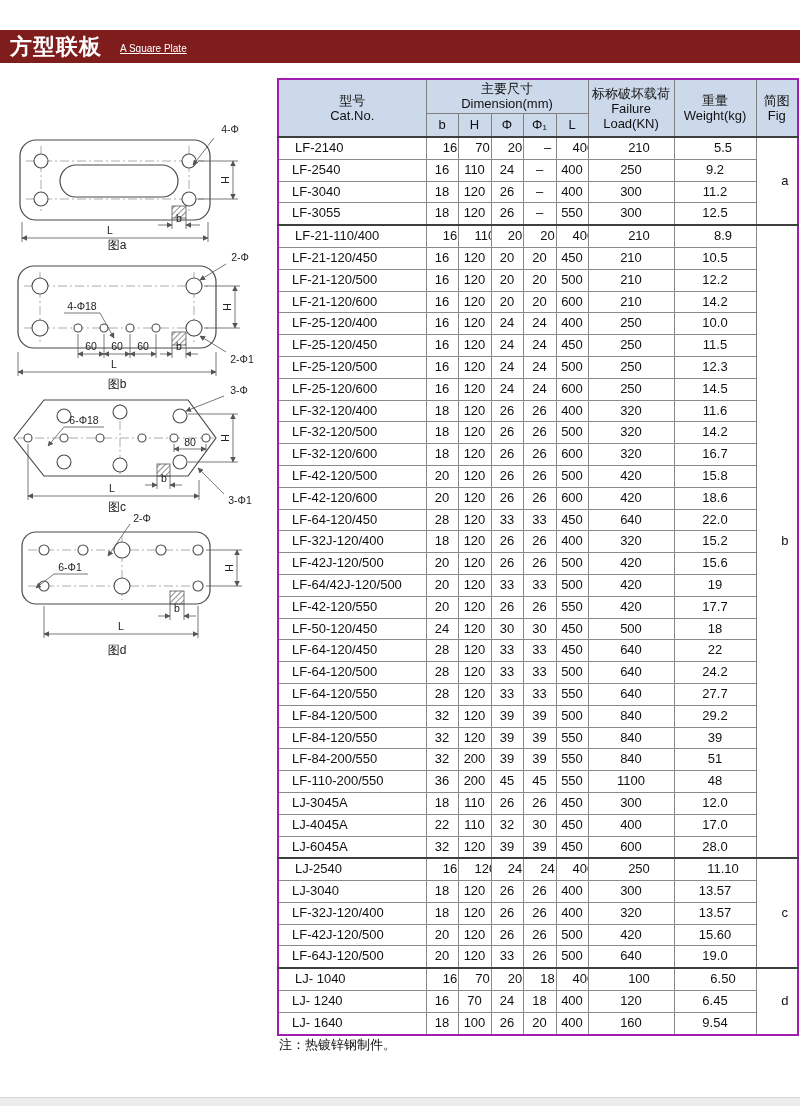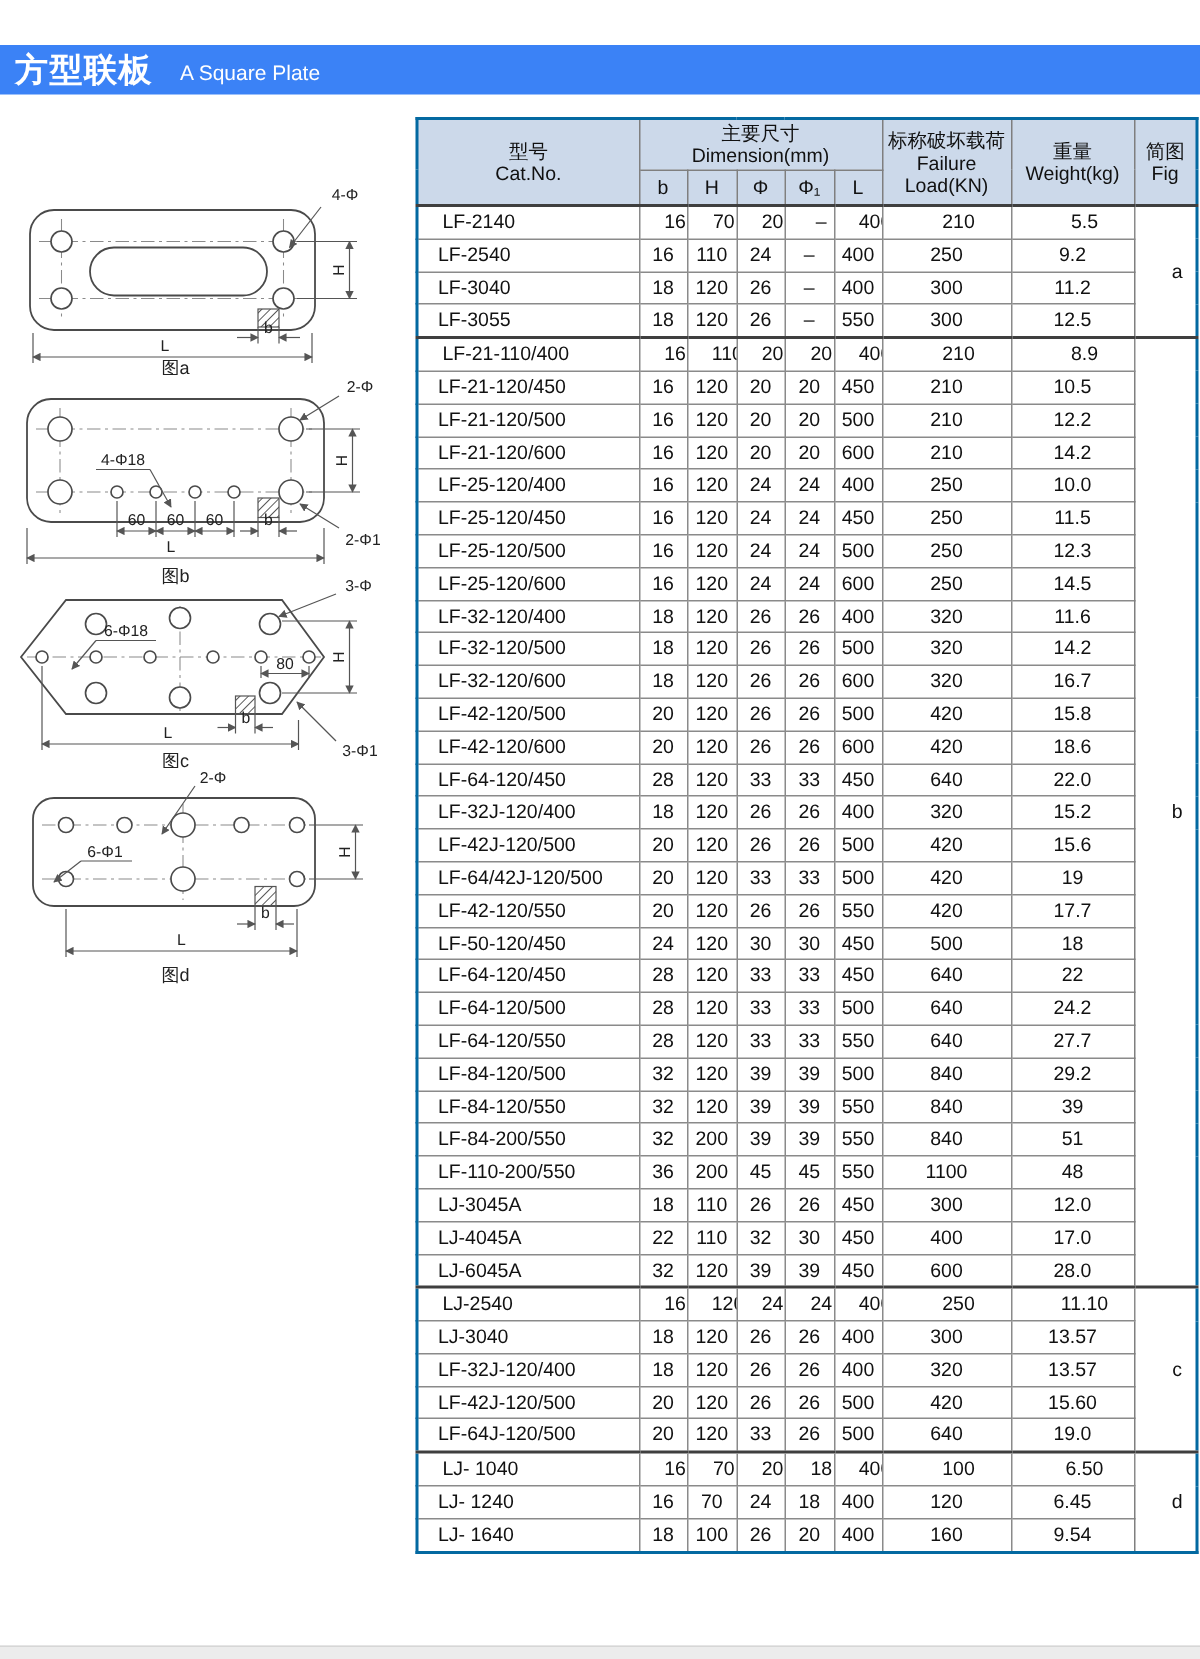--- a/index.html
+++ b/index.html
@@ -1,29 +1,29 @@
 <!DOCTYPE html>
 <html><head>
 <meta charset="utf-8">
 <style>
   * { margin:0; padding:0; box-sizing:border-box; }
   html,body { width:800px; height:1106px; background:#fff; font-family:"Liberation Sans", sans-serif; position:relative; overflow:hidden; }
-  .titlebar { position:absolute; left:0; top:30px; width:800px; height:33px; background:#3b82f6; display:flex; align-items:center; }
+  .titlebar { position:absolute; left:0; top:30px; width:800px; height:33px; background:#7f1d1d; display:flex; align-items:center; }
   .title-cn { color:#fff; font-size:22px; font-weight:bold; margin-left:10px; letter-spacing:1px; }
-  .title-en { color:#fff; font-size:14px; margin-left:18px; margin-top:3px; }
+  .title-en { color:#fff; font-size:10px; margin-left:18px; margin-top:3px;text-decoration:underline; }
   .diagrams { position:absolute; left:2px; top:118px; width:268px;text-align:right; }
   .diagrams svg { display:block; }
   .pl { fill:none; stroke:#4a4a4a; stroke-width:1.2; }
   .hole { fill:#fff; stroke:#4a4a4a; stroke-width:1.1; }
   .cl { stroke:#8a8a8a; stroke-width:0.7; stroke-dasharray:9 3 2 3; fill:none; }
   .dm { stroke:#555; stroke-width:0.8; fill:none; }
   .tx { font-size:10.5px; fill:#222; }
   .cap { font-size:12px; fill:#222; }
   .hatch { fill:url(#hatch); stroke:#555; stroke-width:0.8; }
-  table.spec { position:absolute; left:277px; top:78px; width:520px; border-collapse:collapse; table-layout:fixed; border:2px solid #0369a1; background:#fff; }
+  table.spec { position:absolute; left:277px; top:78px; width:520px; border-collapse:collapse; table-layout:fixed; border:2px solid #a21caf; background:#fff; }
   table.spec th { background:#ccd9ea; font-weight:normal; font-size:13px; color:#111; border:1px solid #7f7f7f; line-height:15px; }
   table.spec thead tr:last-child th { border-bottom:2px solid #3f3f3f; }
   table.spec td { border:1px solid #8a8a8a; font-size:13px; color:#111; text-align:center; height:20.8px; line-height:20.8px; white-space:nowrap; overflow:hidden; }
   table.spec td.model { text-align:left; padding-left:13px; }
   table.spec tr.group-start td { border-top:2px solid #3f3f3f;padding-left:16px; }
   table.spec td.figcol { vertical-align:middle; border-left:1px solid #7f7f7f; }
   .note { position:absolute; left:279px; top:1036px; font-size:13px; color:#111; line-height:18px; }
   .bottombar { position:absolute; left:0; bottom:0; width:800px; height:9px; background:#ececec; border-top:1px solid #d6d6d6; }
 </style>
 </head>
@@ -661,15 +661,16 @@
         <td>26</td>
         <td>20</td>
         <td>400</td>
         <td>160</td>
         <td>9.54</td>
       </tr>
     </tbody>
 </table>
 
 <div class="note">
+  <div>注：热镀锌钢制件。</div>
 </div>
 
 <div class="bottombar"></div>
 
 </body></html>

